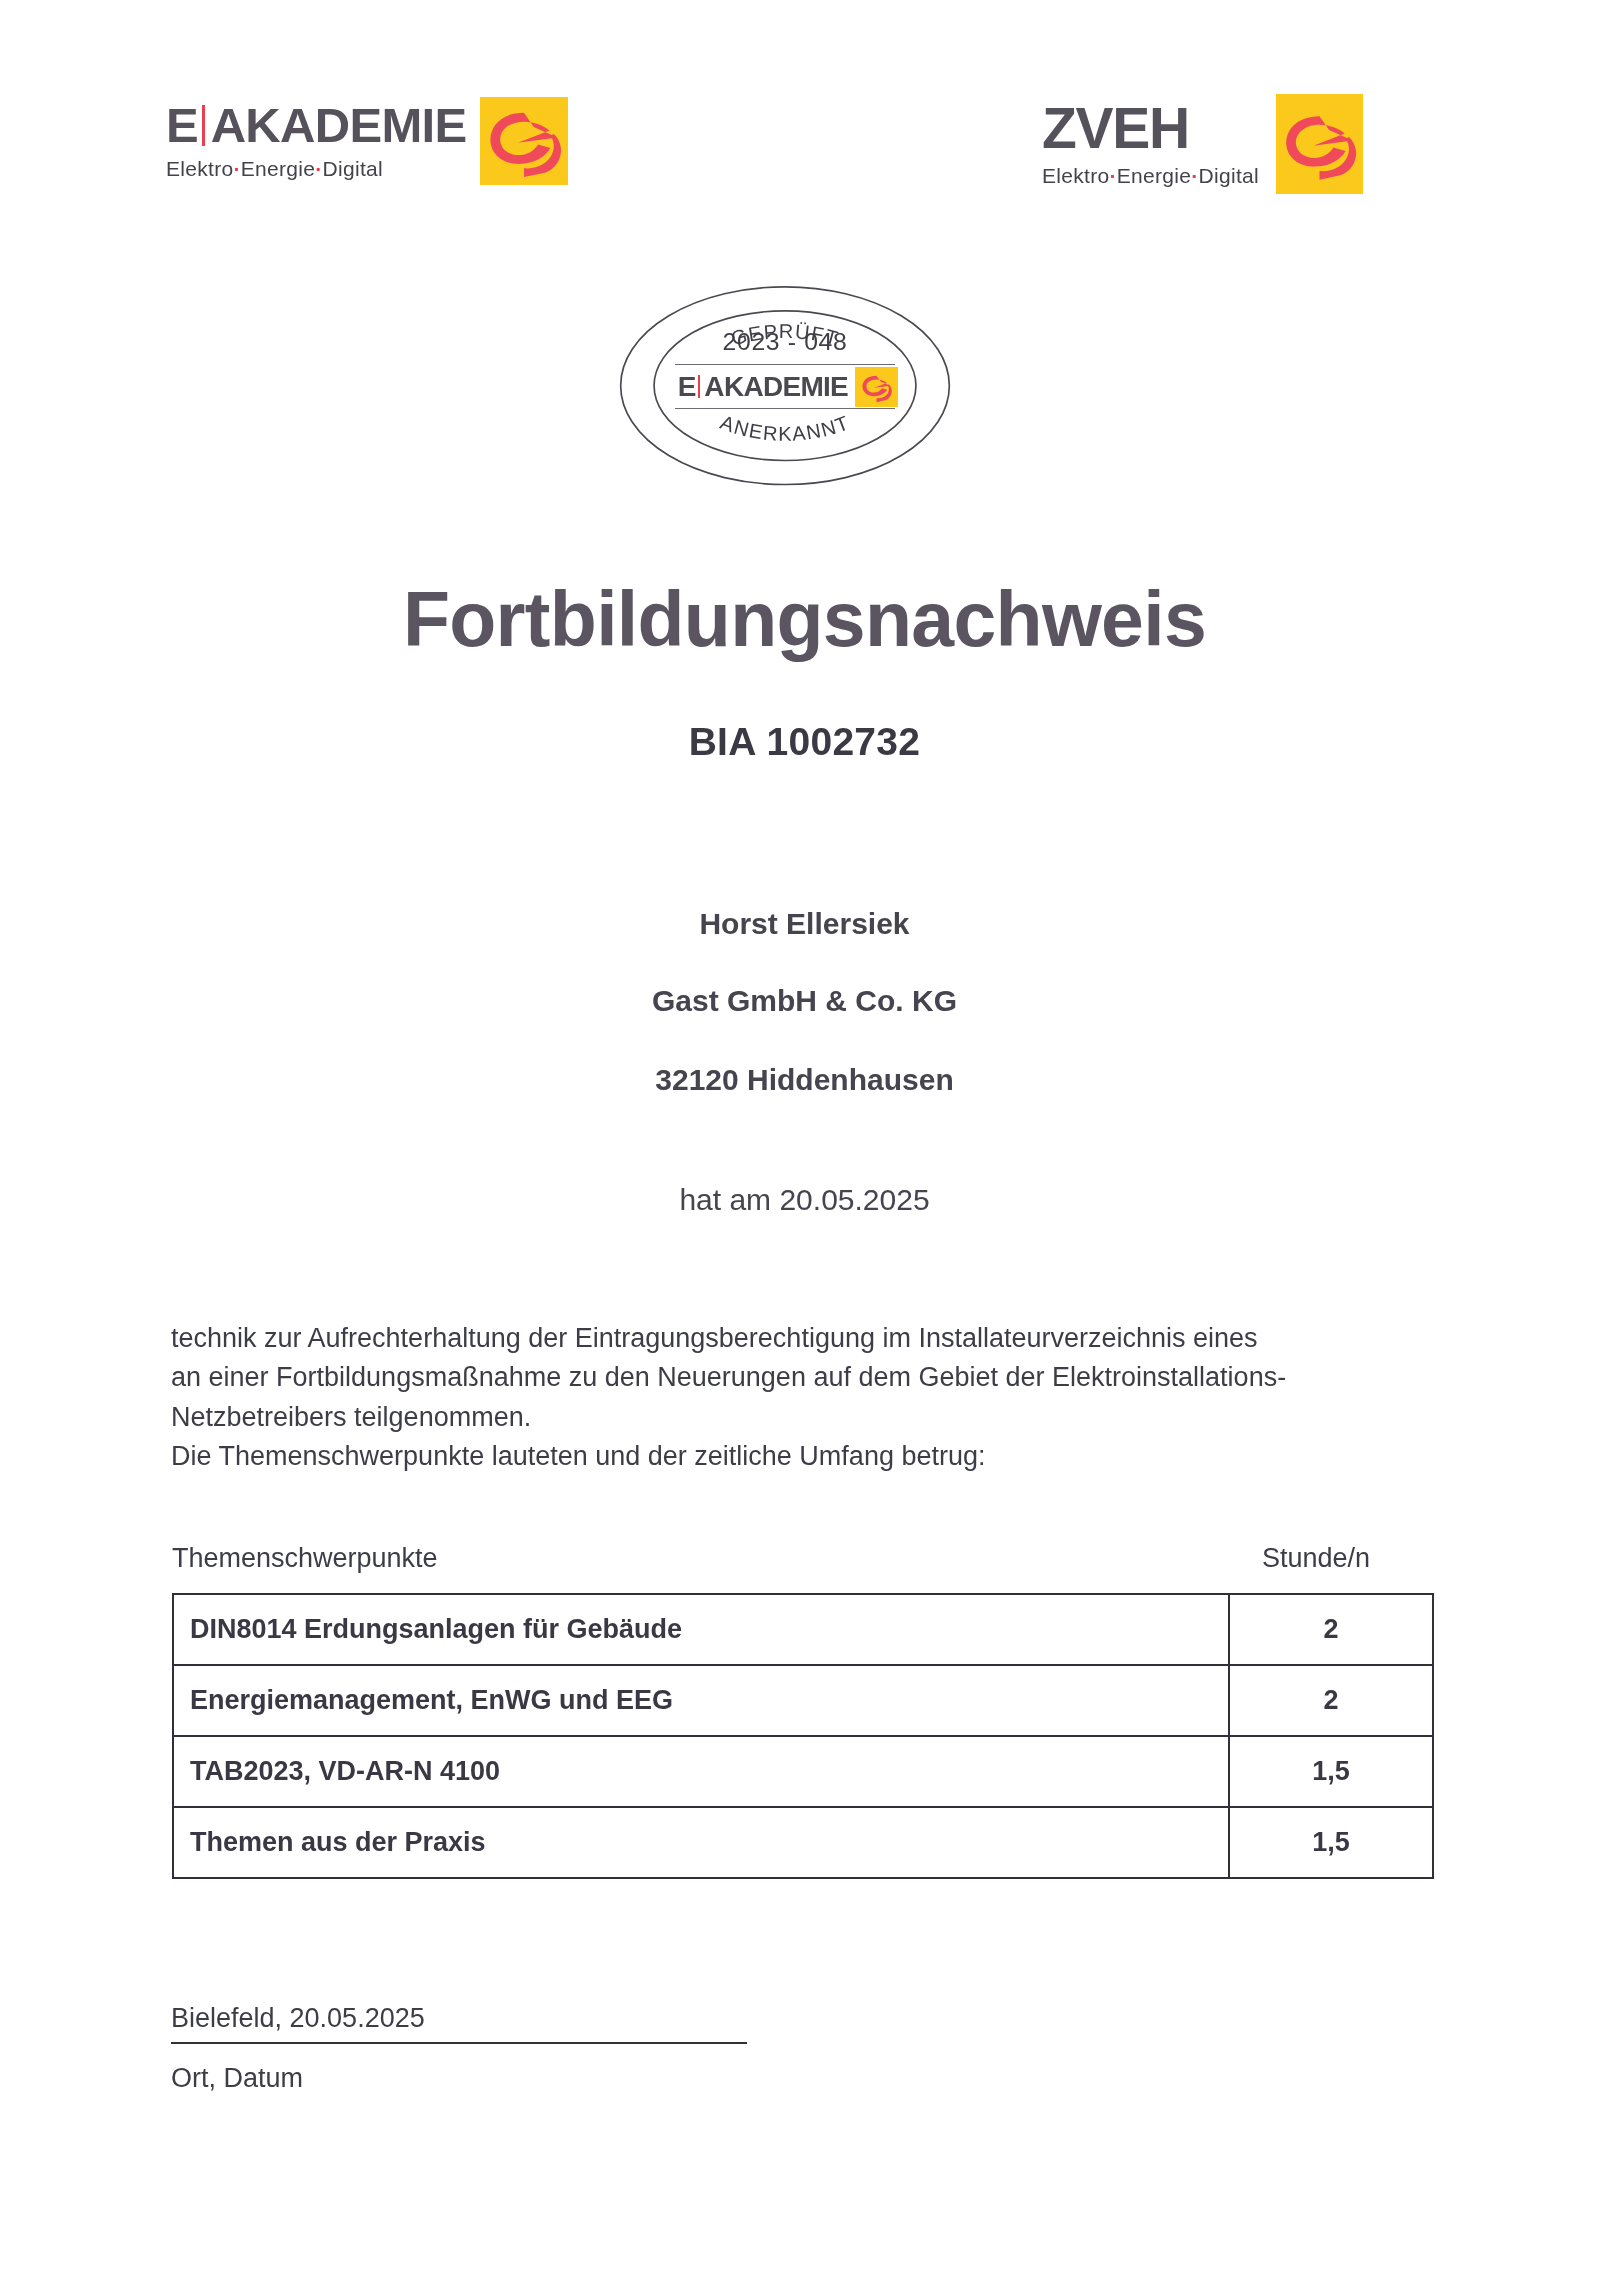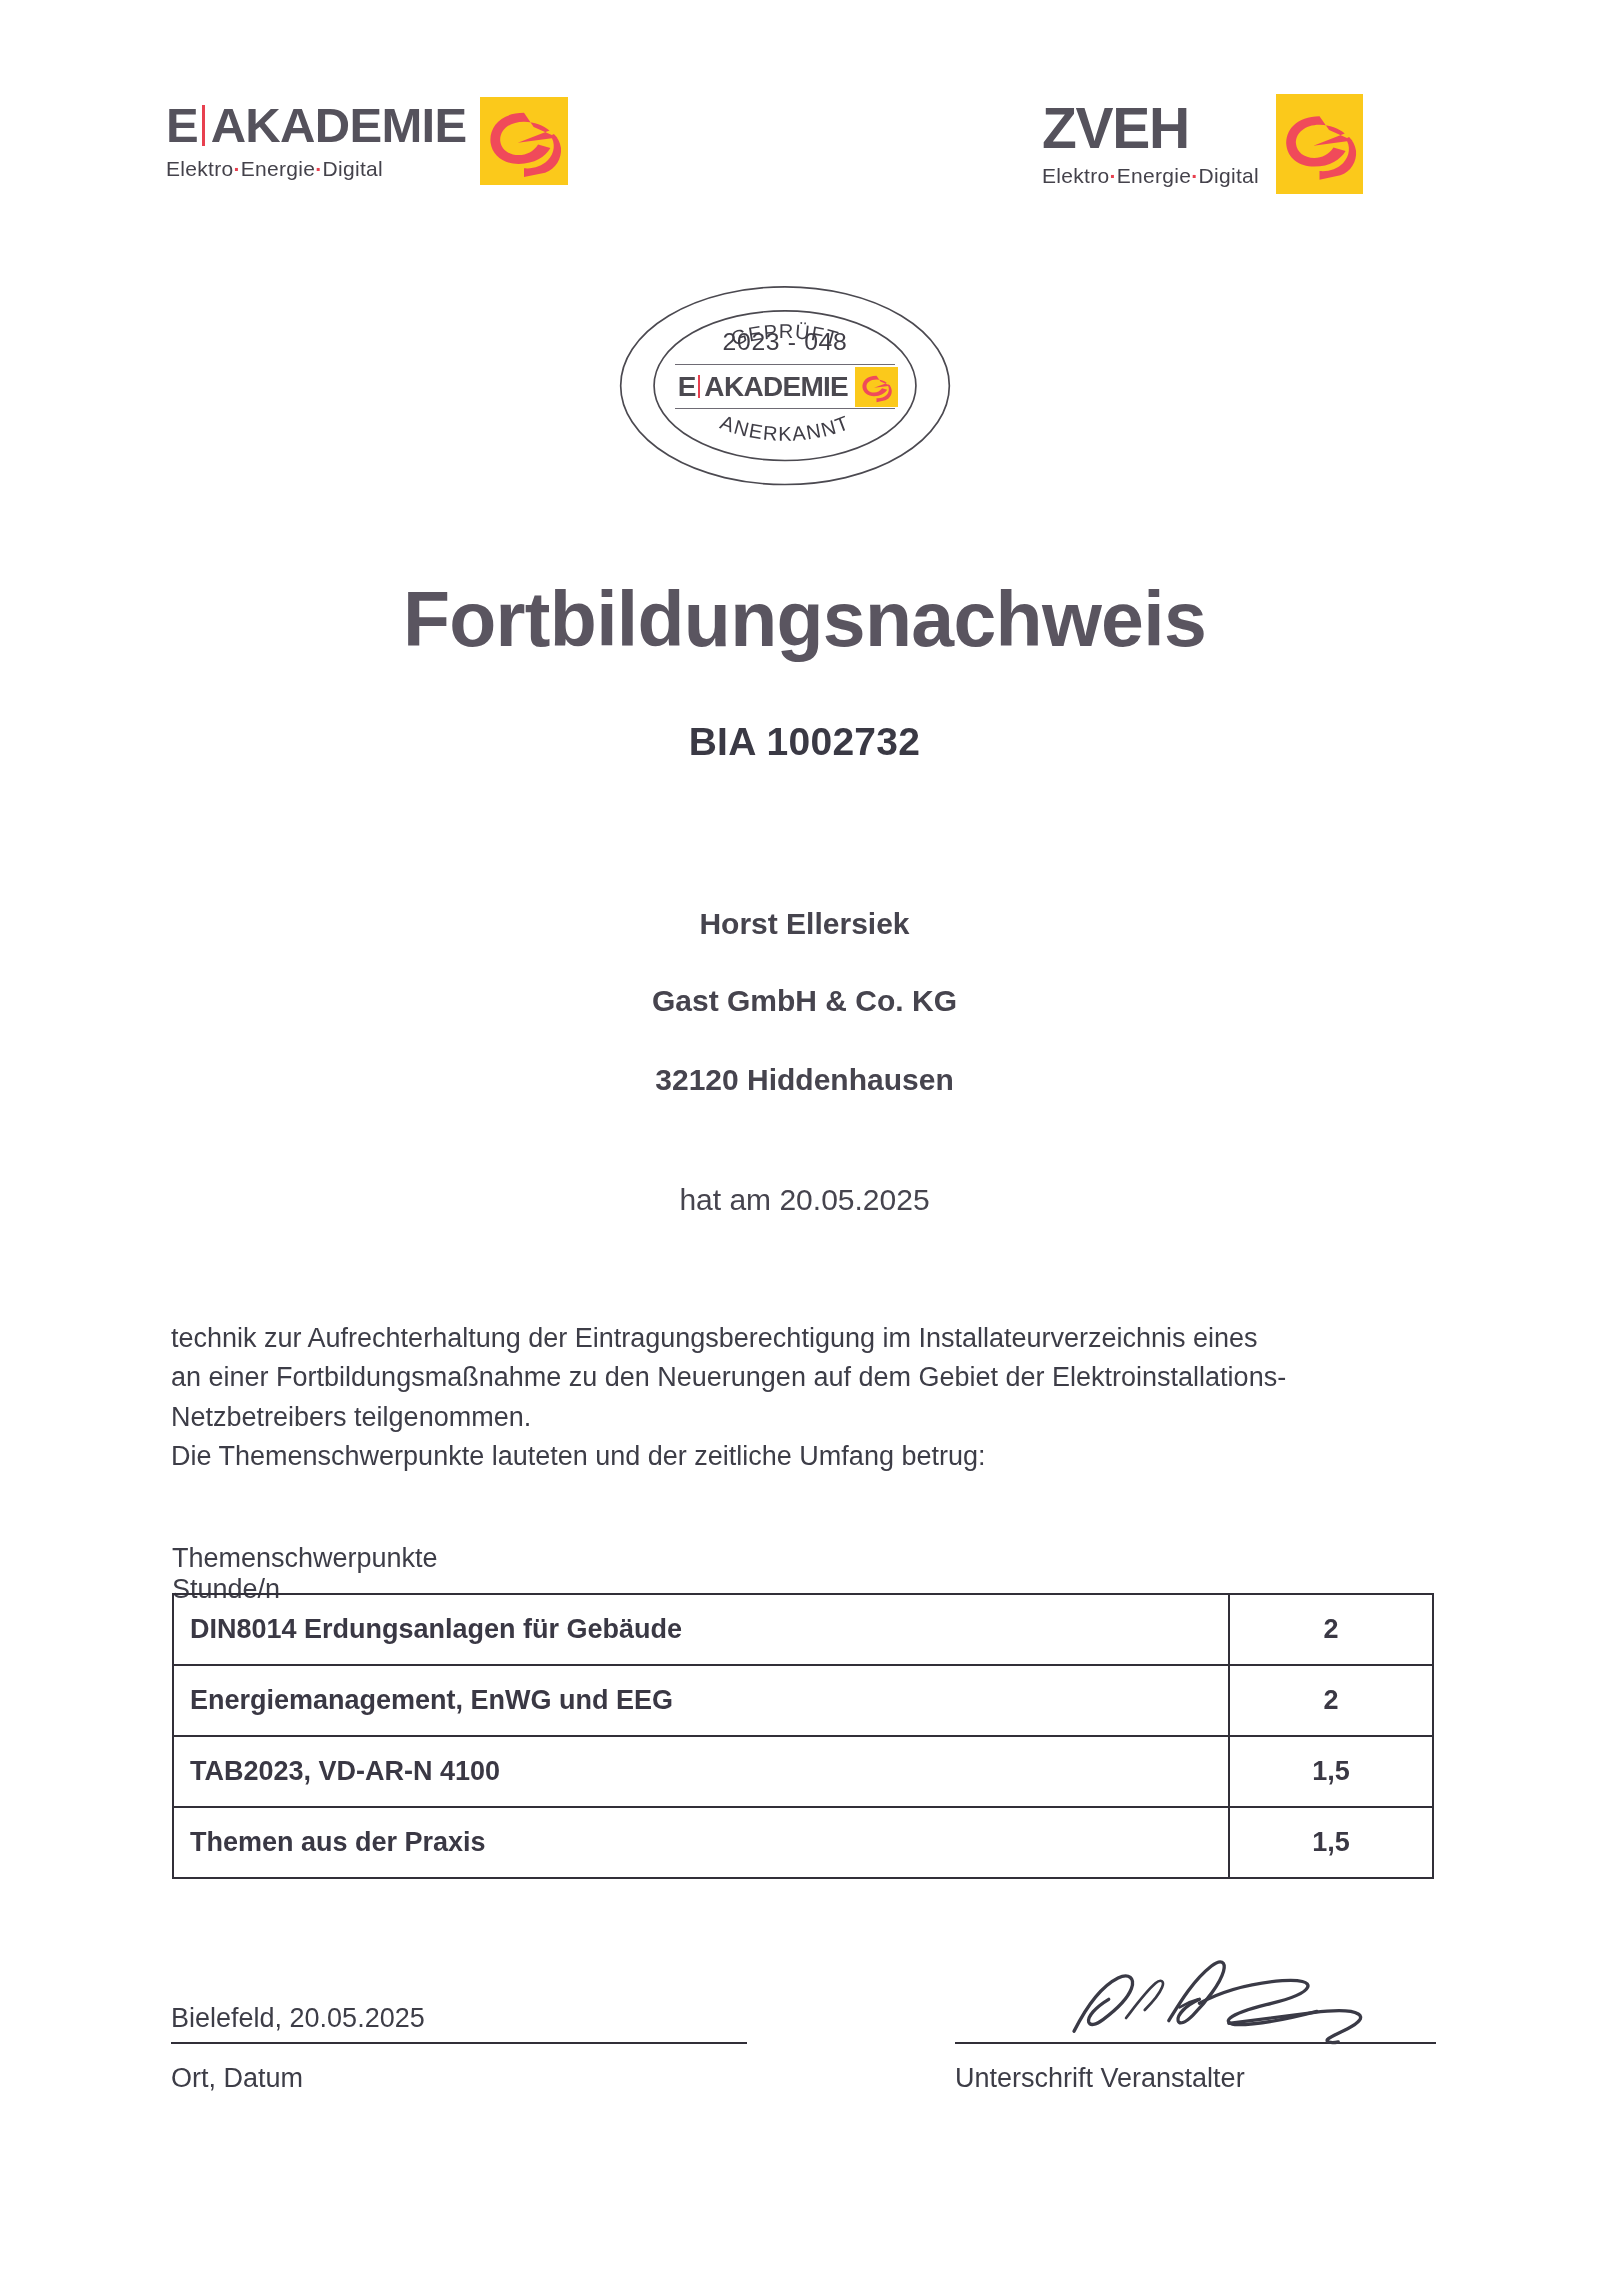--- a/index.html
+++ b/index.html
@@ -165,21 +165,20 @@
   
   #table-headers {
     position: absolute;
     left: 172px;
     top: 1543px;
     width: 1262px;
     display: flex;
     justify-content: space-between;
     font-size: 27px;
     color: #3d3d47;
-    flex-direction: column;
   }
   #table-headers .head-hours { margin-right: 64px; }
 
   #topics-table {
     position: absolute;
     left: 172px;
     top: 1593px;
     width: 1262px;
     border-collapse: collapse;
     table-layout: fixed;
@@ -346,31 +345,15 @@
       </tr>
     </tbody>
   </table>
 
   <div class="sig-block" id="sig-left">
     <div class="sig-value">Bielefeld, 20.05.2025</div>
     <div class="sig-rule"></div>
     <div class="sig-label">Ort, Datum</div>
   </div>
 
-  <div class="sig-block" id="sig-right">
-    <div id="signature-mark">
-      <svg viewBox="0 0 520 150" preserveAspectRatio="none">
-        <g fill="none" stroke="#3a3a46" stroke-linecap="round" stroke-linejoin="round">
-          <path d="M18 128 C34 96 56 62 84 48 C100 40 110 48 104 64 C98 80 78 98 62 110 C50 119 42 120 40 114 C38 106 50 92 70 80" stroke-width="5"></path>
-          <path d="M96 108 C110 90 126 68 140 56 C148 49 154 52 150 62 C146 72 134 86 124 96" stroke-width="4"></path>
-          <path d="M160 112 C176 86 196 52 224 30 C238 19 246 23 242 38 C237 56 216 84 196 104 C184 116 176 118 174 112 C172 104 184 90 206 80" stroke-width="5"></path>
-          <path d="M206 86 C236 70 280 56 330 52 C356 50 372 54 368 62 C364 71 340 80 306 88 C282 94 262 100 252 108 C246 113 250 118 264 118 C290 118 336 110 382 98" stroke-width="5"></path>
-          <path d="M250 116 C284 112 330 106 376 100 C408 96 434 96 444 102 C452 107 446 115 428 124 C414 131 402 136 398 140 C395 144 402 146 414 144" stroke-width="5"></path>
-          <path d="M176 92 C186 86 196 82 204 80" stroke-width="4"></path>
-        </g>
-      </svg>
-    </div>
-    <div class="sig-rule"></div>
-    <div class="sig-label">Unterschrift Veranstalter</div>
-  </div>
 
 </div>
 
 
 </body></html>

